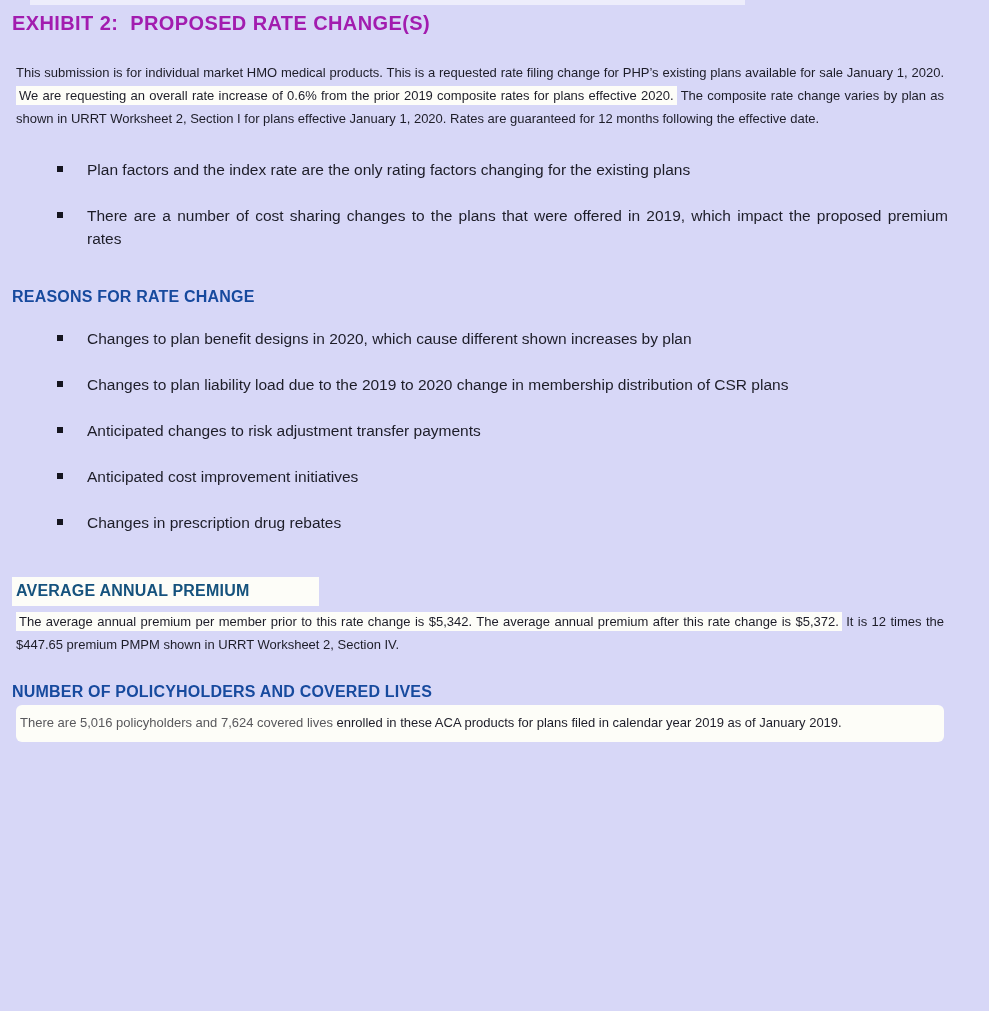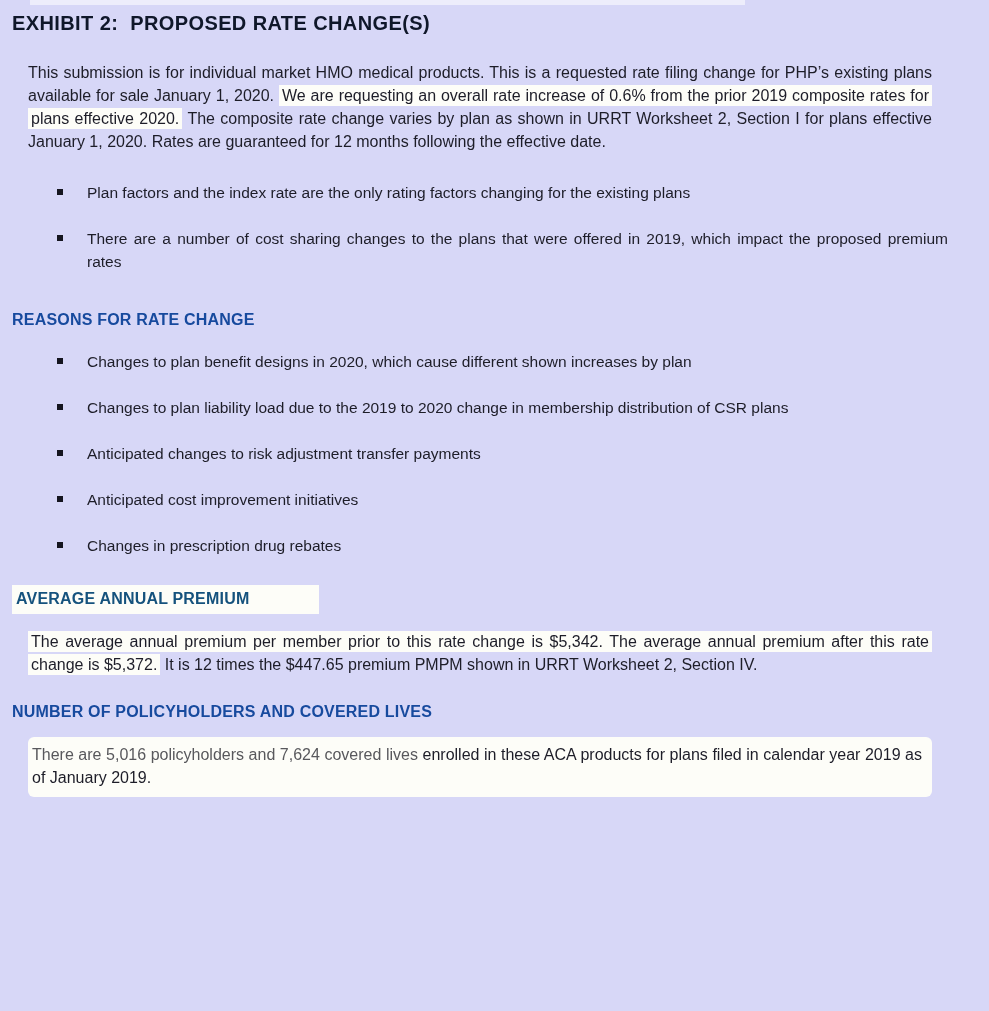--- a/index.html
+++ b/index.html
@@ -20,44 +20,44 @@
     background: rgba(255,255,255,0.55);
   }
   .content {
     padding: 12px 41px 0 12px; 
   }
   .doc-title {
     margin: 0 0 26px 0;
     font-size: 20px;
     font-weight: bold;
     letter-spacing: 0.4px;
-    color: #0f172a;
+    color: #a21caf;
     white-space: pre-wrap;
   }
   p.body-par {
-    margin: 16px;
-    font-size: 16px;
+    margin: 4px;
+    font-size: 13px;
     line-height: 23px;
     text-align: justify;
   }
   .hl {
     background: #fdfdf8;
     padding: 2px 3px;
     -webkit-box-decoration-break: clone;
     box-decoration-break: clone;
   }
   .section-header {
     margin: 0;
     font-size: 16px;
     font-weight: bold;
     letter-spacing: 0.2px;
     color: #174a9e;
   }
   .reasons-header { margin: 38px 0 0 0; }
-  .premium-header { margin: 28px 0 0 0; }
+  .premium-header { margin: 43px 0 0 0; }
   .premium-header .hl-box {
     display: inline-block;
     background: #fdfdf8;
     color: #15527d;
     padding: 5px 70px 6px 4px;
   }
   .policy-header { margin: 27px 0 0 0; }
   ul.bullet-list {
     list-style: none;
     margin: 0;

